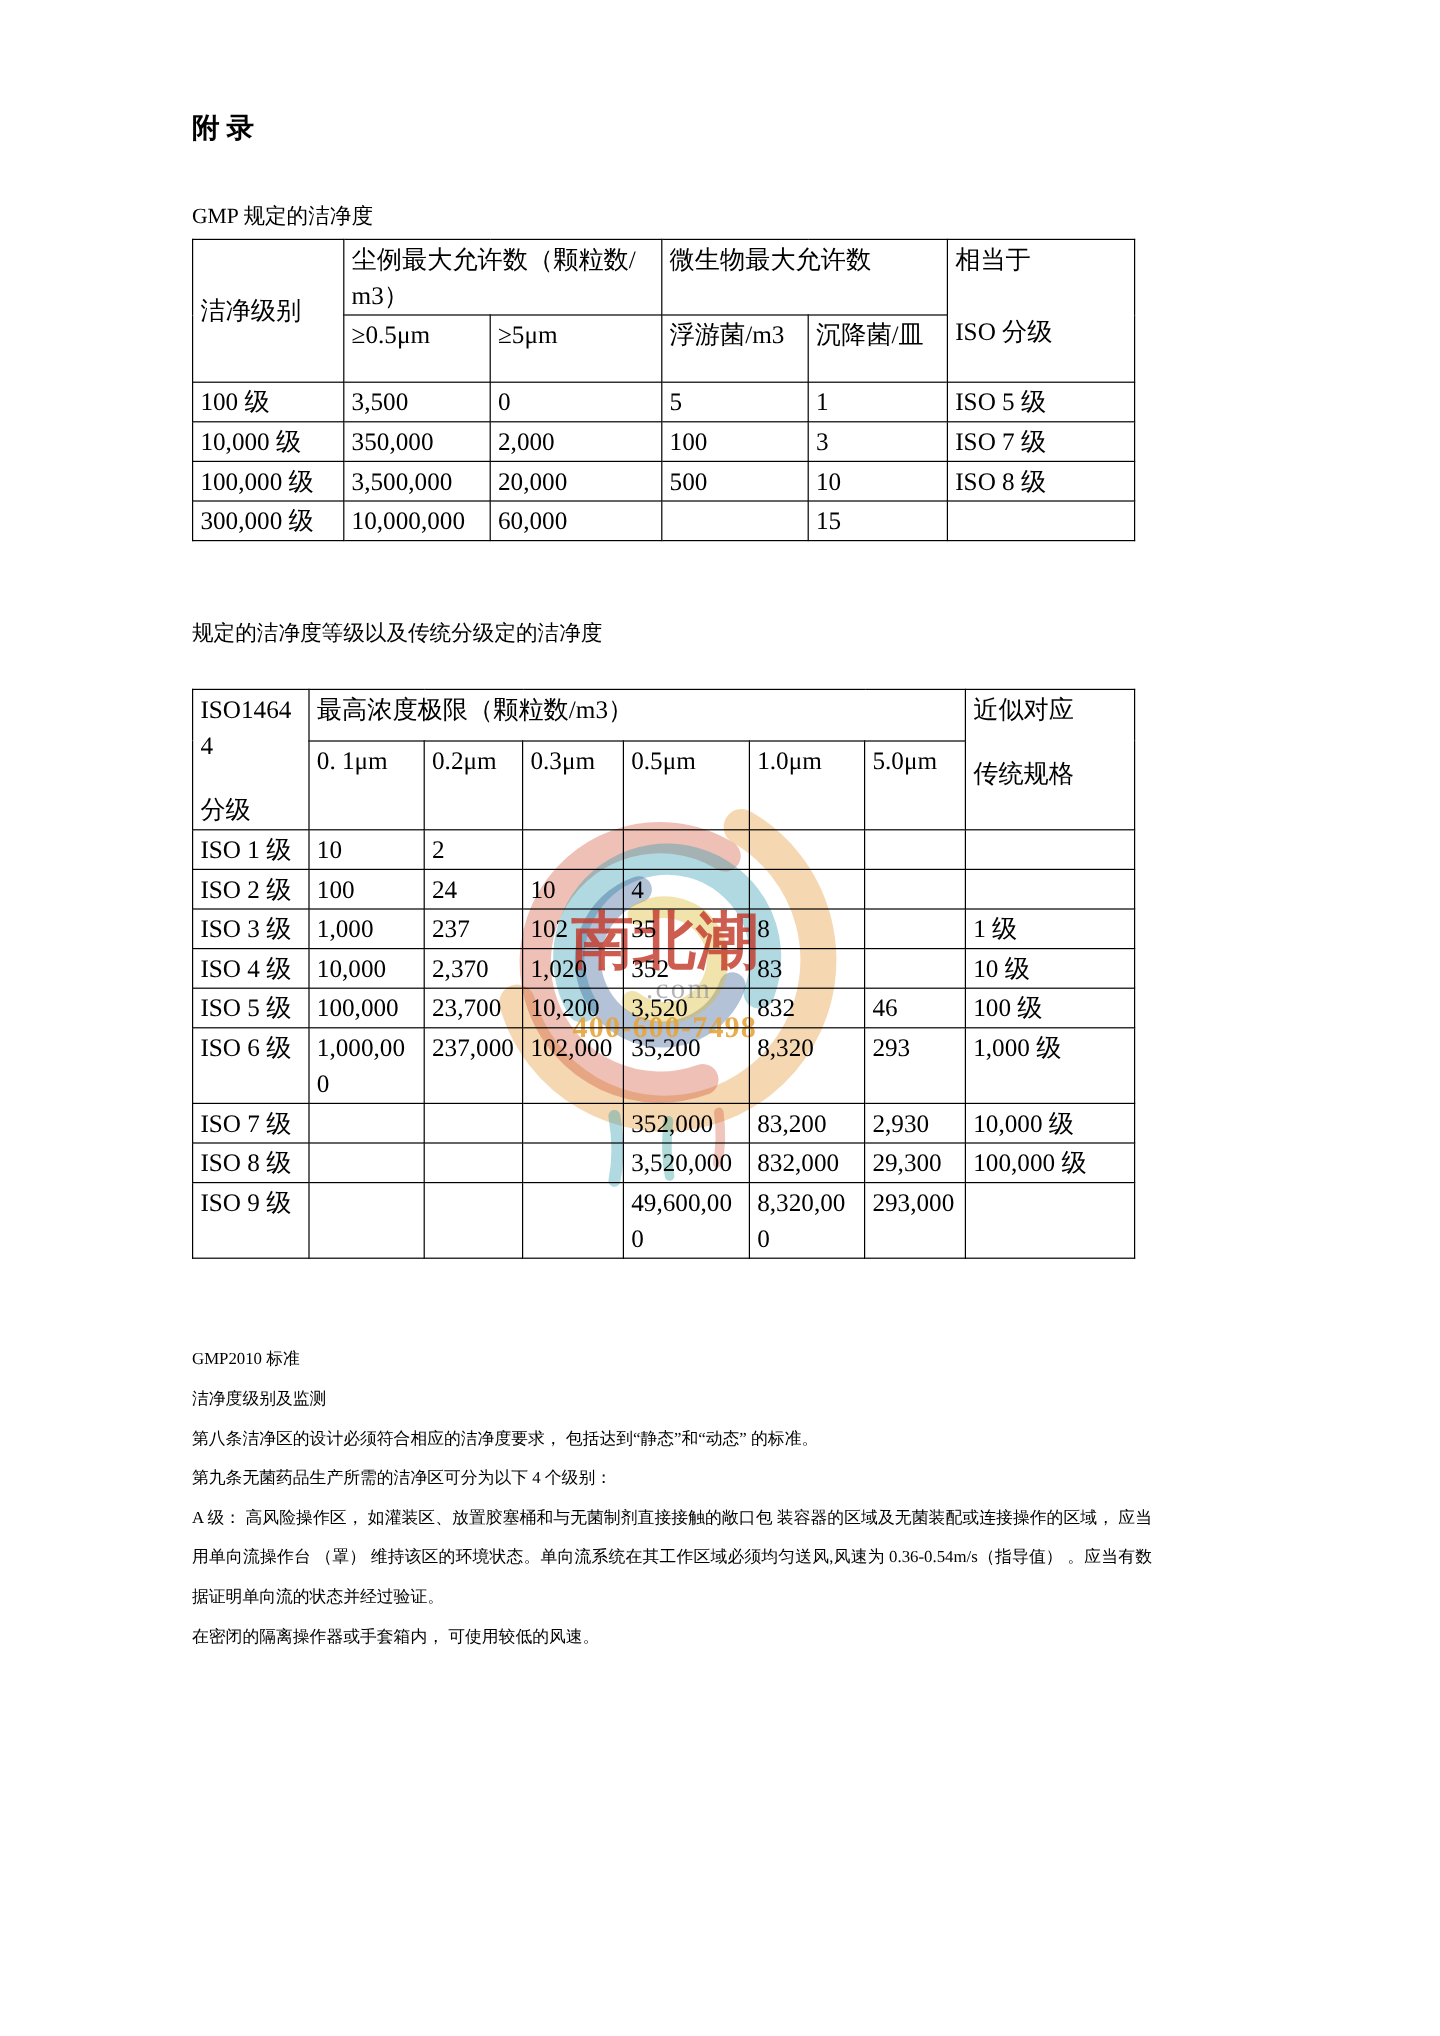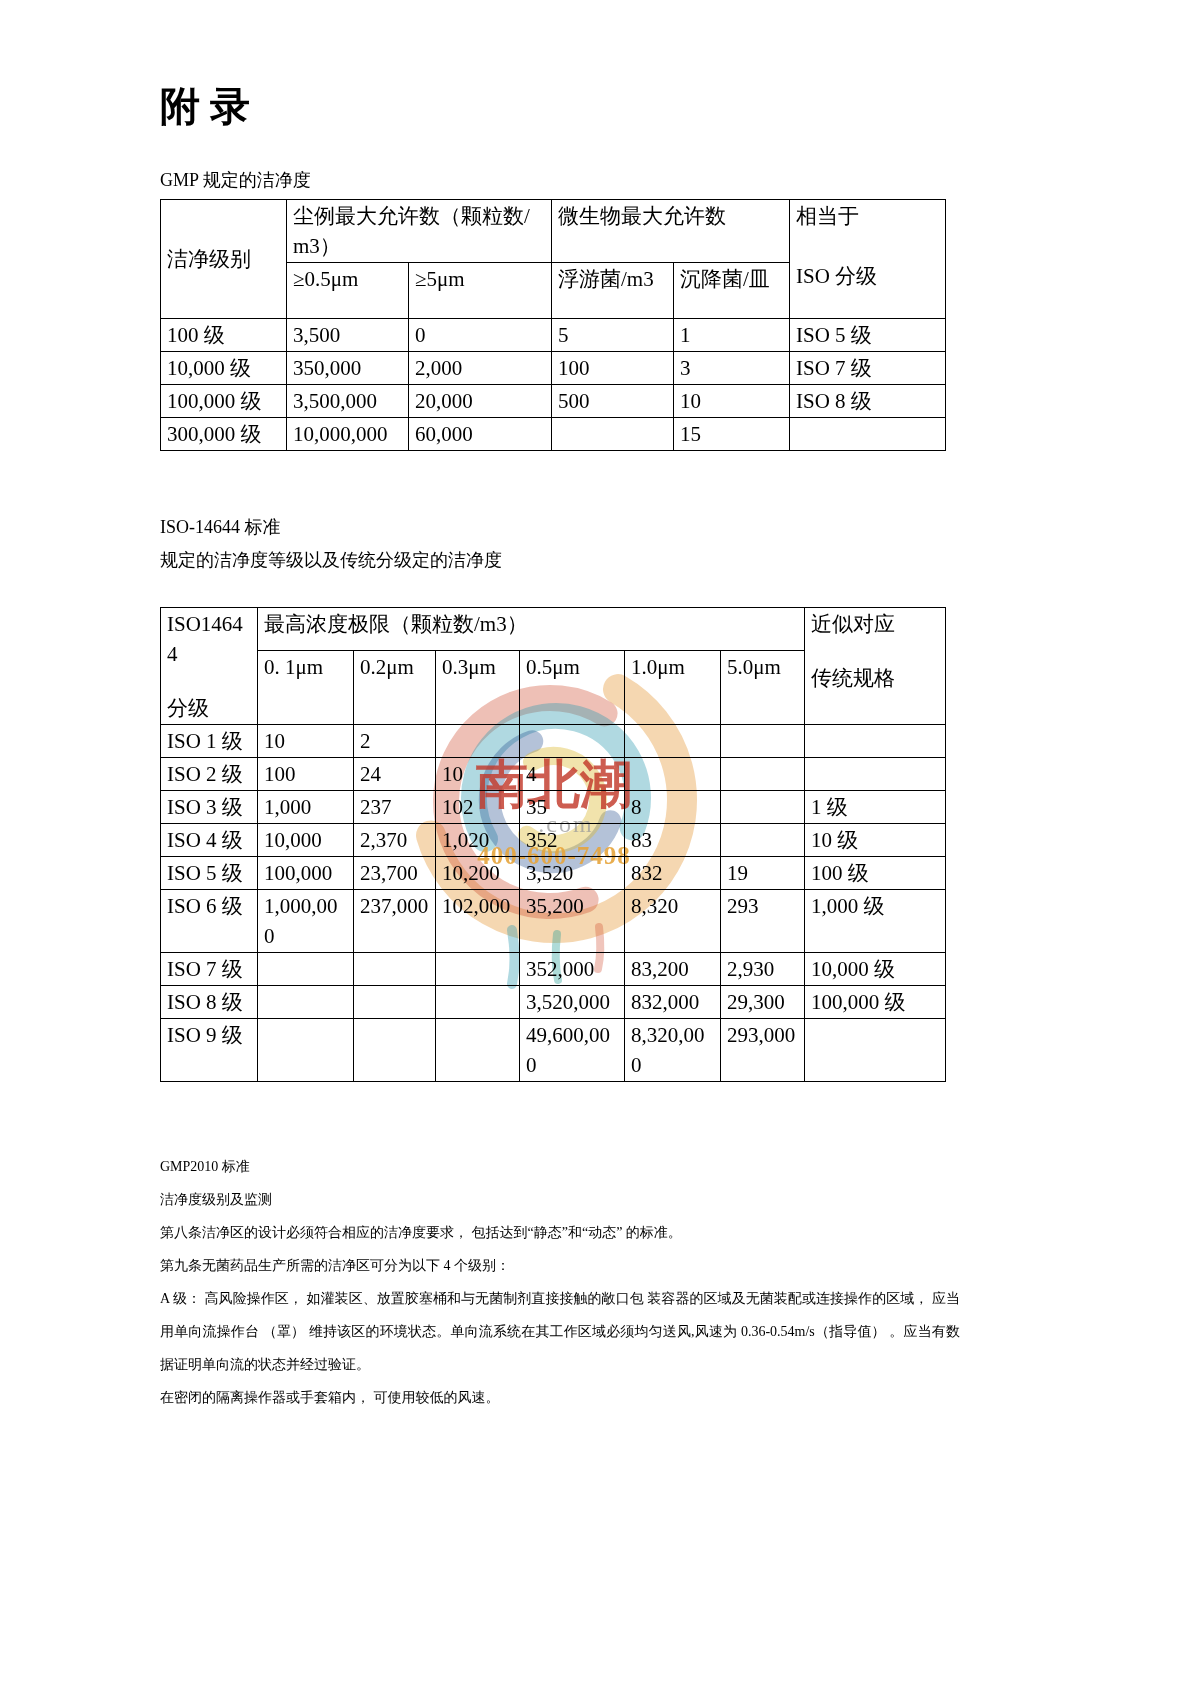--- a/index.html
+++ b/index.html
@@ -7,21 +7,21 @@
     width:1200px; background:#e9e9e9;
     font-family:"Liberation Serif","DejaVu Serif",serif;
     color:#000;
   }
   .page {
     width:1200px; height:1697px; background:#ffffff;
     position:relative; overflow:hidden;
   }
   .content { position:relative; z-index:1; padding:86px 240px 0 160px; }
 
-  .page-title { font-size:40px; font-weight:700; line-height:42px; margin:0 0 36px 0; }
+  .page-title { font-size:23px; font-weight:700; line-height:42px; margin:0 0 36px 0; }
 
   .section-label { font-size:18px; line-height:33px; }
 
   table.doc-table { border-collapse:collapse; table-layout:fixed; width:785px; background:transparent; }
   .doc-table th, .doc-table td {
     border:1px solid #000; font-weight:400; text-align:left; vertical-align:top;
     padding:1px 6px; font-size:21px; line-height:30px; word-break:break-all;
   }
   .doc-table th { font-weight:400; }
   .va-mid { vertical-align:middle !important; }
@@ -135,21 +135,20 @@
             <td>300,000 级</td>
             <td>10,000,000</td>
             <td>60,000</td>
             <td></td>
             <td>15</td>
             <td></td>
           </tr>
         </tbody>
     </table>
 
-    <p class="section-label">ISO-14644 标准</p>
     <p class="section-label">规定的洁净度等级以及传统分级定的洁净度</p>
 
     <table class="doc-table t2">
       <colgroup>
         <col style="width:97px">
           <col style="width:96px">
           <col style="width:82px">
           <col style="width:84px">
         <col style="width:105px">
           <col style="width:96px">
@@ -220,21 +219,21 @@
             <td></td>
             <td>10 级</td>
           </tr>
           <tr>
             <td>ISO 5 级</td>
             <td>100,000</td>
             <td>23,700</td>
             <td>10,200</td>
             <td>3,520</td>
             <td>832</td>
-            <td>19</td>
+            <td>46</td>
             <td>100 级</td>
           </tr>
           <tr>
             <td>ISO 6 级</td>
             <td>1,000,000</td>
             <td>237,000</td>
             <td>102,000</td>
             <td>35,200</td>
             <td>8,320</td>
             <td>293</td>

